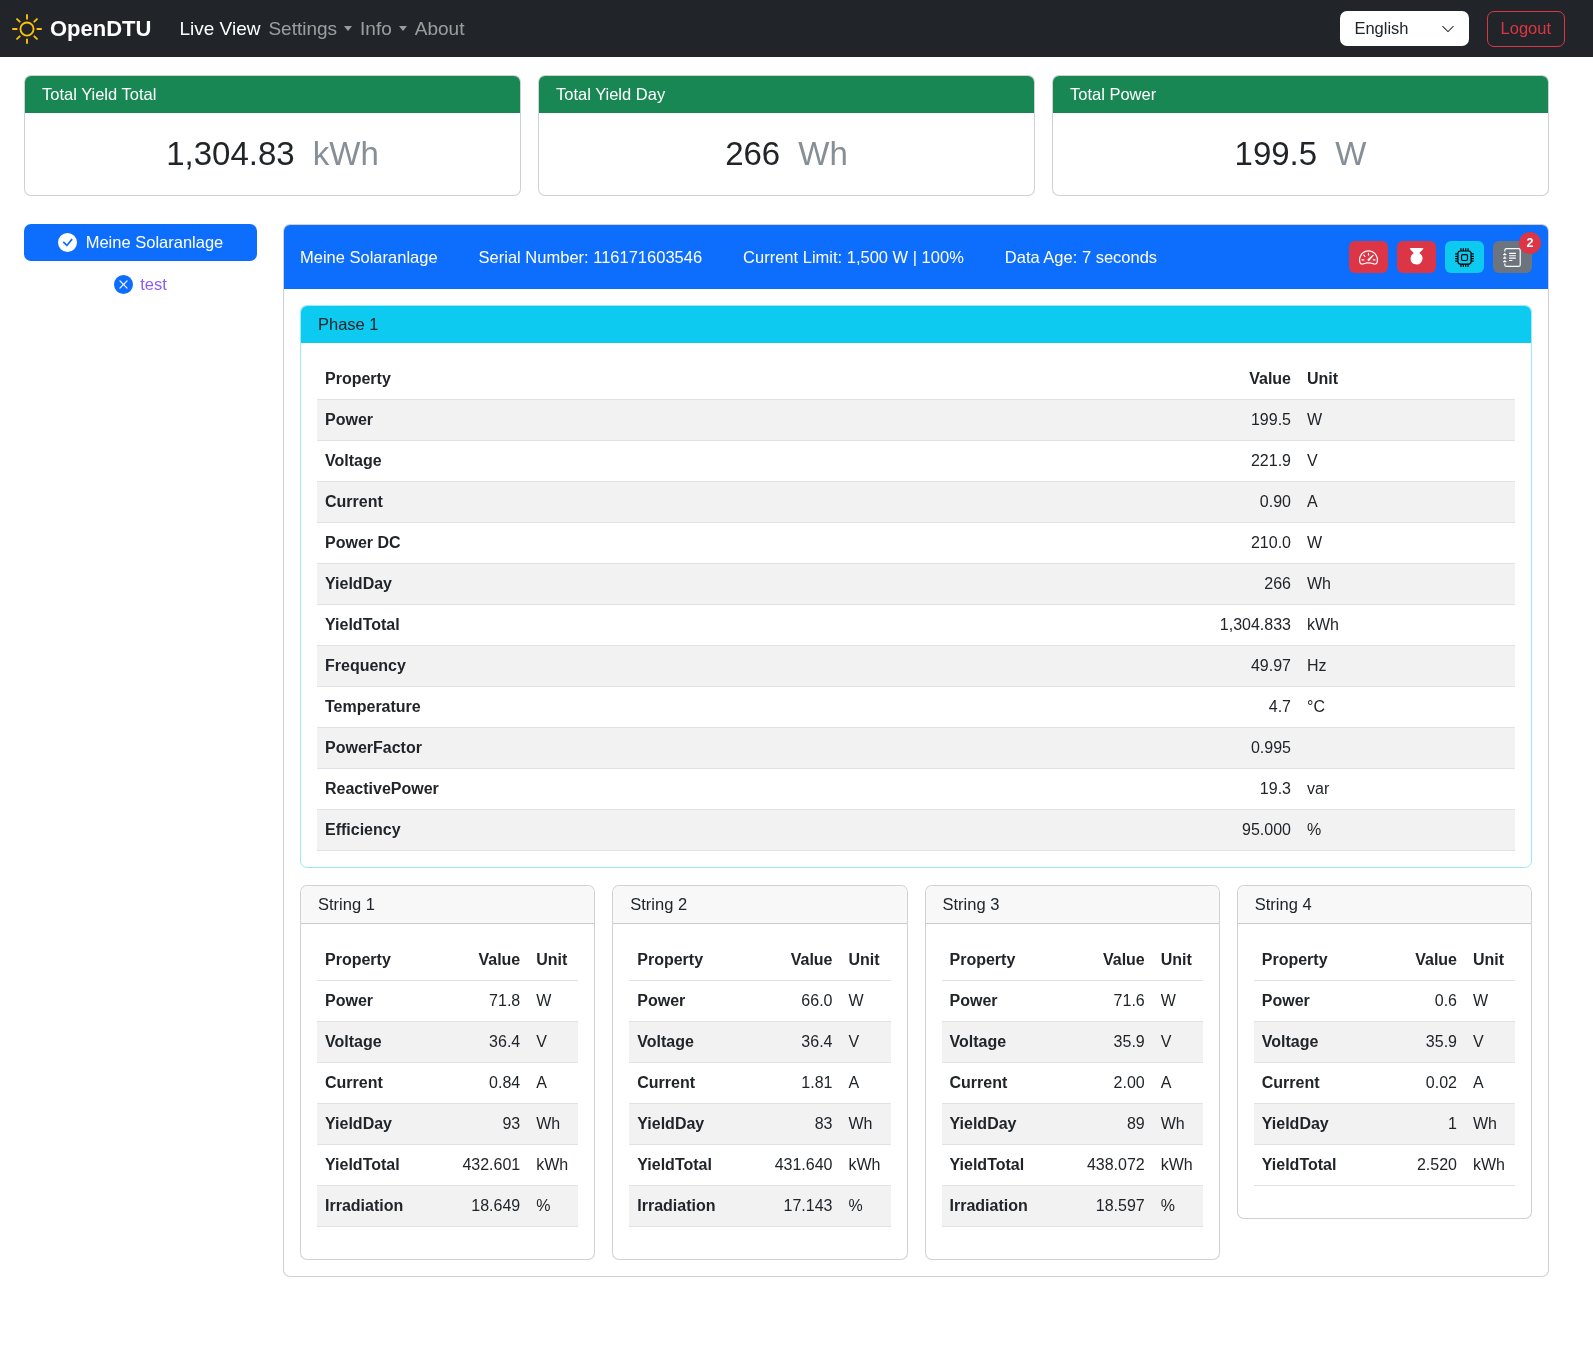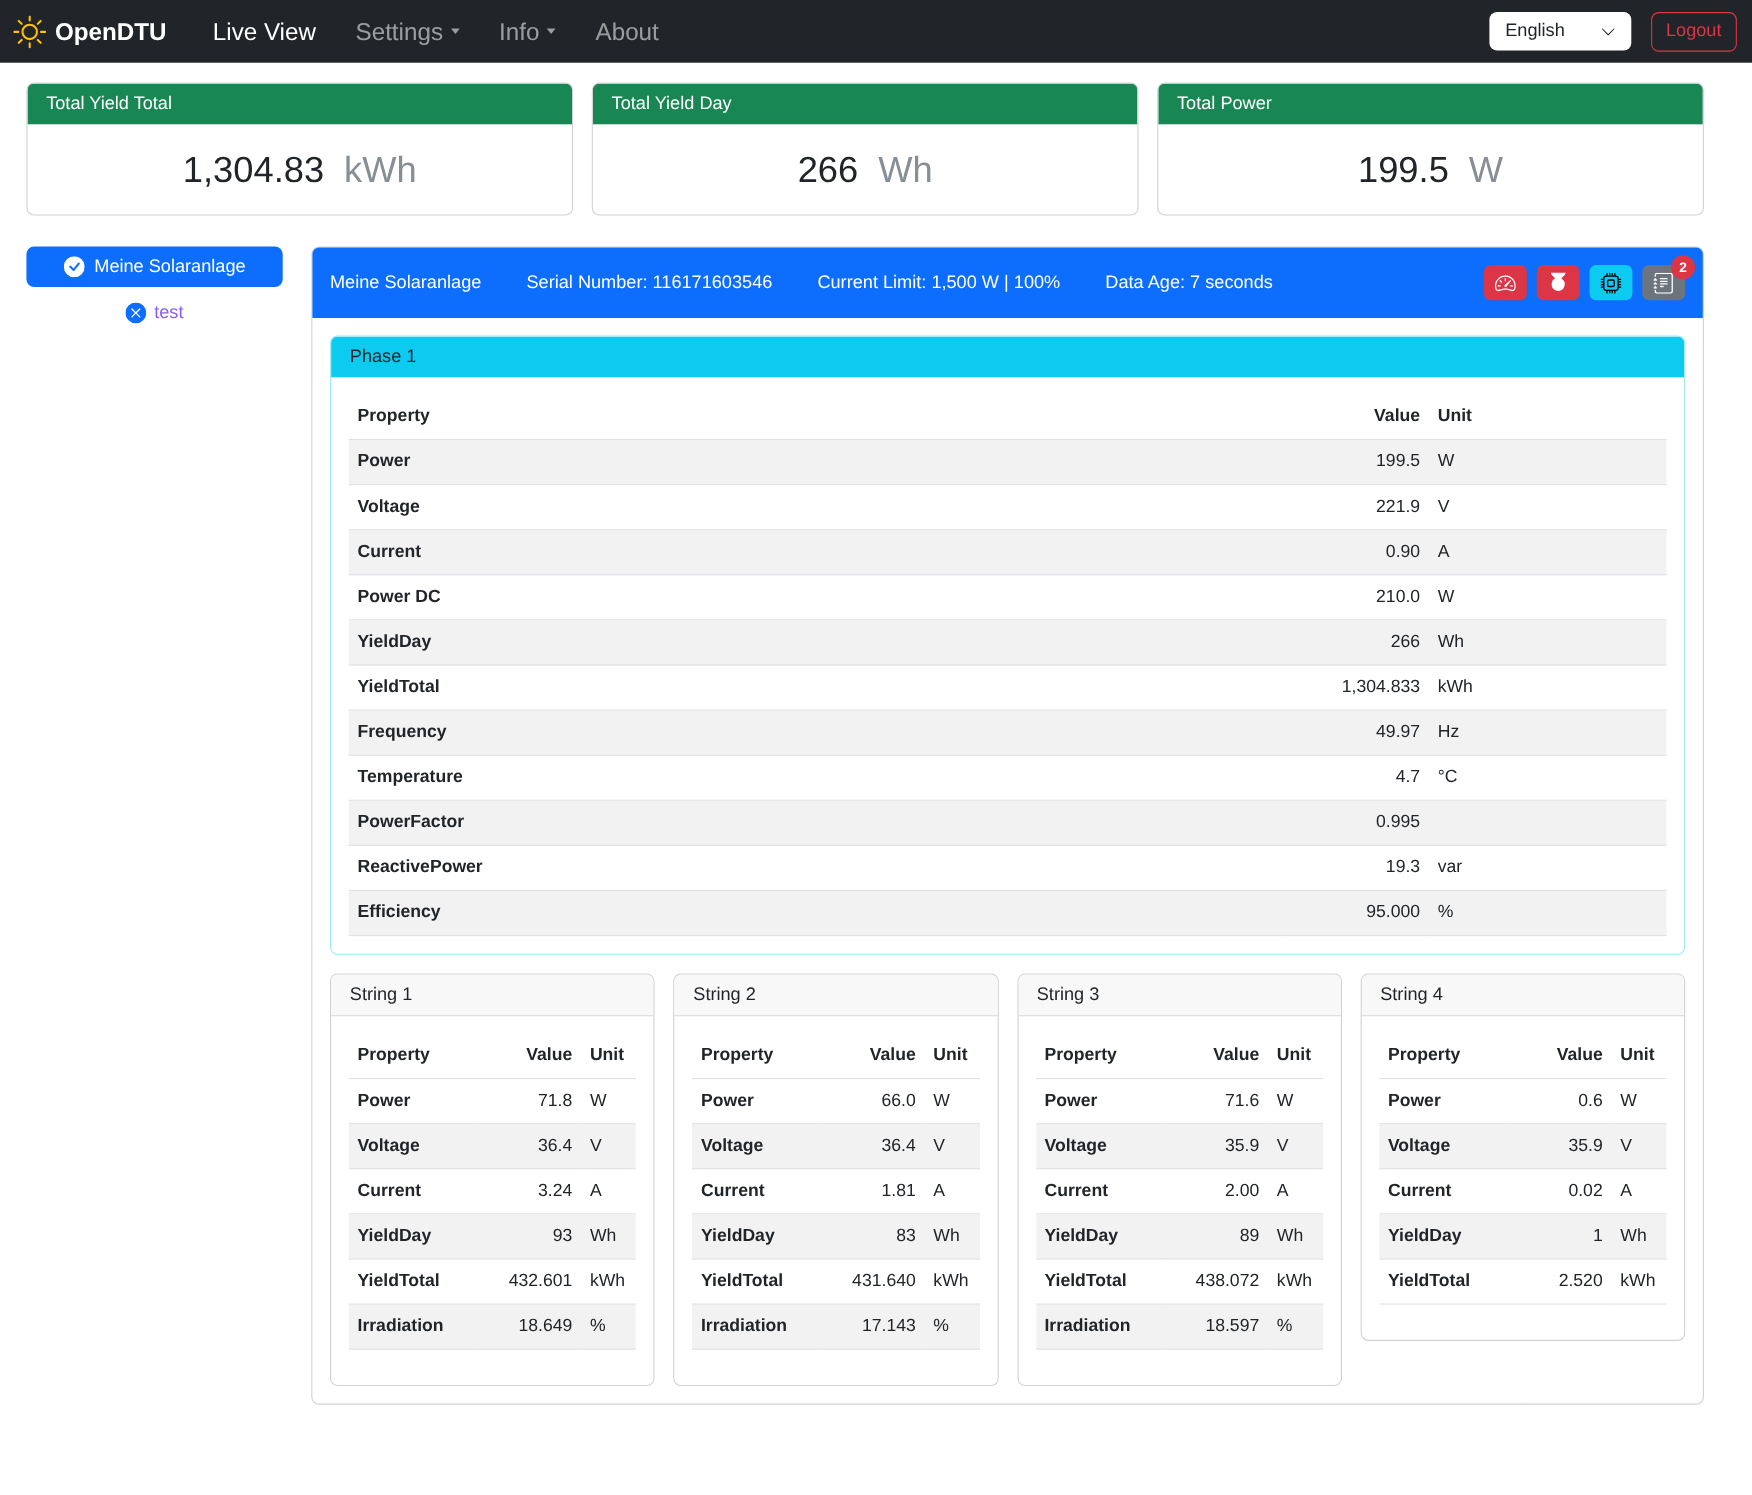--- a/index.html
+++ b/index.html
@@ -3,26 +3,26 @@
 <meta charset="utf-8">
 <style>
   * { box-sizing: border-box; margin: 0; padding: 0; }
   body {
     font-family: "Liberation Sans", "DejaVu Sans", sans-serif;
     background: #fff; color: #212529; width: 1593px; min-height: 1359px;
   }
   
   .navbar {
     height: 57px; background: #212529; display: flex; align-items: center;
-    justify-content: space-between; padding: 0 14px 0 12px;
+    justify-content: space-between; padding: 0 28px 0 12px;
   }
   .nav-left { display: flex; align-items: center; }
   .brand { display: flex; align-items: center; gap: 8px; color: #fff;
     font-size: 22px; font-weight: 700; margin-right: 24px; cursor: pointer; }
-  .nav-item { color: rgba(255,255,255,.55); font-size: 22px; margin: 0 18px;
+  .nav-item { color: rgba(255,255,255,.55); font-size: 19px; margin: 0 4px;
     text-decoration: none; cursor: pointer; display: inline-flex; align-items: center; }
   .nav-item.active { color: #fff; }
   .caret { display: inline-block; margin-left: 7px; border-left: 4.5px solid transparent;
     border-right: 4.5px solid transparent; border-top: 5px solid currentColor; }
   .nav-right { display: flex; align-items: center; gap: 18px; }
   .lang-select {
     background: #fff; border-radius: 7px; height: 35px; padding: 0 14px;
     display: flex; align-items: center; gap: 32px; font-size: 16.5px; color: #212529; cursor: pointer;
   }
   .btn-logout {
@@ -313,21 +313,21 @@
                       <td class="val">71.8</td>
                       <td class="unit">W</td>
                     </tr>
                     <tr>
                       <td class="prop">Voltage</td>
                       <td class="val">36.4</td>
                       <td class="unit">V</td>
                     </tr>
                     <tr>
                       <td class="prop">Current</td>
-                      <td class="val">3.24</td>
+                      <td class="val">0.84</td>
                       <td class="unit">A</td>
                     </tr>
                     <tr>
                       <td class="prop">YieldDay</td>
                       <td class="val">93</td>
                       <td class="unit">Wh</td>
                     </tr>
                     <tr>
                       <td class="prop">YieldTotal</td>
                       <td class="val">432.601</td>

